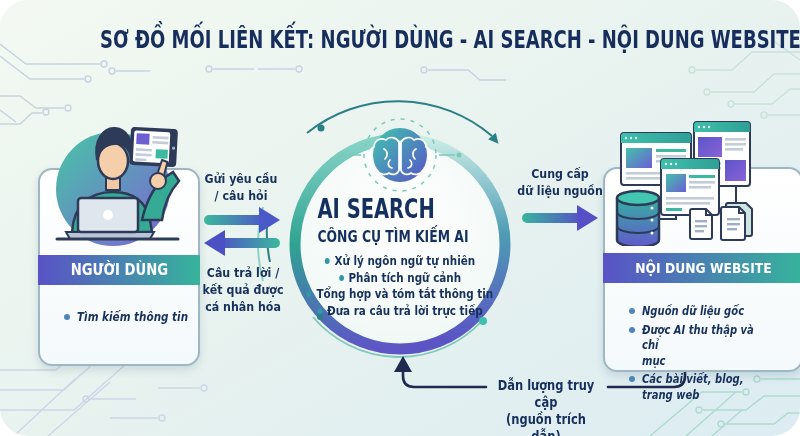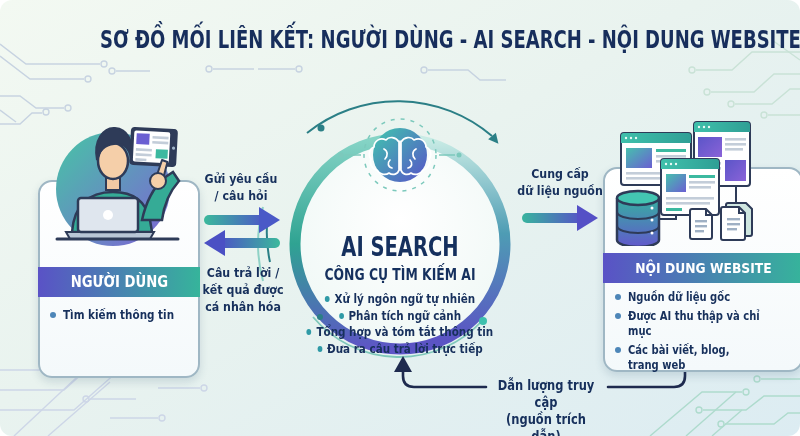--- a/index.html
+++ b/index.html
@@ -1,35 +1,35 @@
 <!DOCTYPE html>
 <html><head>
 <meta charset="utf-8">
 <style>
   html,body{margin:0;padding:0;background:#ffffff;}
-  .stage{position:relative;width:800px;height:436px;overflow:hidden;border-radius:12px;
+  .stage{position:relative;width:800px;height:436px;overflow:hidden;border-radius:28px;
     font-family:"DejaVu Sans","Liberation Sans",sans-serif;
     background:linear-gradient(150deg,#f3f9f2 0%,#e9f3ef 45%,#dcecf2 100%);}
   svg{display:block;}
   .bg-art{position:absolute;left:0;top:0;z-index:0;}
   .title{position:absolute;top:26px;left:0;right:0;z-index:3;text-align:center;
     font-weight:bold;font-size:24px;color:#172e5c;white-space:nowrap;
     transform:scaleX(.75);transform-origin:center;}
   
   .panel{position:absolute;z-index:1;background:linear-gradient(180deg,#ffffff,#f4f9fb);
     border:2px solid #9fb7c4;border-radius:14px;box-shadow:0 4px 9px rgba(44,78,110,.16);}
-  .panel-left{left:38px;top:180px;width:158px;height:194px;text-align:center;}
+  .panel-left{left:38px;top:168px;width:158px;height:194px;text-align:center;}
   .panel-right{left:603px;top:167px;width:164px;height:201px;padding-left:32px;}
   .band{position:absolute;left:-2px;right:-2px;height:30px;z-index:2;
     background:linear-gradient(90deg,#5a52c6,#36b49b);color:#ffffff;font-weight:bold;
     display:flex;align-items:center;justify-content:center;}
   .panel-left .band{top:85px;font-size:15px;}
   .panel-right .band{top:84px;font-size:14px;}
   .band span{display:block;transform:scaleX(.88);transform-origin:center;white-space:nowrap;}
-  .blist{position:absolute;left:10px;right:4px;list-style:none;margin:0;padding:0;z-index:2;}
+  .blist{position:absolute;left:10px;right:4px;list-style:none;margin:14px;padding:0;z-index:2;font-style:italic;}
   .panel-left .blist{top:122px;}
   .panel-right .blist{top:120px;}
   .blist li{display:flex;gap:7px;font-weight:bold;color:#17305c;}
   .panel-left .blist li{font-size:13px;line-height:22px;white-space:nowrap;}
   .panel-right .blist li{font-size:12.5px;line-height:15.5px;margin-bottom:3px;white-space:pre-line;}
   .b-dot{flex:0 0 auto;width:6px;height:6px;border-radius:50%;background:#4d86b8;margin-top:8px;}
   .panel-right .b-dot{margin-top:5px;}
   .b-txt{display:block;transform:scaleX(.8);transform-origin:left center;}
   
   .person-art{position:absolute;left:40px;top:120px;z-index:2;}
@@ -52,21 +52,21 @@
   .arr .head{position:absolute;top:0;width:21px;height:26px;}
   .arr.right .head{right:0;clip-path:polygon(0 0,100% 50%,0 100%);}
   .arr.left .head{left:0;clip-path:polygon(100% 0,0 50%,100% 100%);}
   #arr-user-ai .shaft{background:linear-gradient(90deg,#3bb99c,#4d58c6);}
   #arr-user-ai .head{background:#4a59c7;}
   #arr-ai-user .shaft{background:linear-gradient(90deg,#4d54c5,#3bb99c);}
   #arr-ai-user .head{background:#4b50c4;}
   #arr-web .shaft{background:linear-gradient(90deg,#38b49e,#5653c7);}
   #arr-web .head{background:#5550c6;}
   
-  .center-text{position:absolute;left:290px;top:196px;width:220px;z-index:2;text-align:center;color:#15305e;margin-top:38px;}
+  .center-text{position:absolute;left:290px;top:196px;width:220px;z-index:2;text-align:left;color:#15305e;}
   .ai-title{font-weight:bold;font-size:26px;line-height:27px;transform:scaleX(.75);transform-origin:center;white-space:nowrap;}
   .ai-sub{font-weight:bold;font-size:16.5px;line-height:19px;margin-top:4px;transform:scaleX(.75);transform-origin:center;white-space:nowrap;}
   .c-list{margin-top:7px;}
   .c-li{display:flex;align-items:center;justify-content:center;gap:6px;font-weight:bold;
     font-size:13px;line-height:16.5px;white-space:nowrap;transform:scaleX(.8);transform-origin:center;color:#17305c;}
   .c-dot{flex:0 0 auto;width:6px;height:6px;border-radius:50%;background:#2f9aa6;}
 </style>
 </head>
 <body>
 

